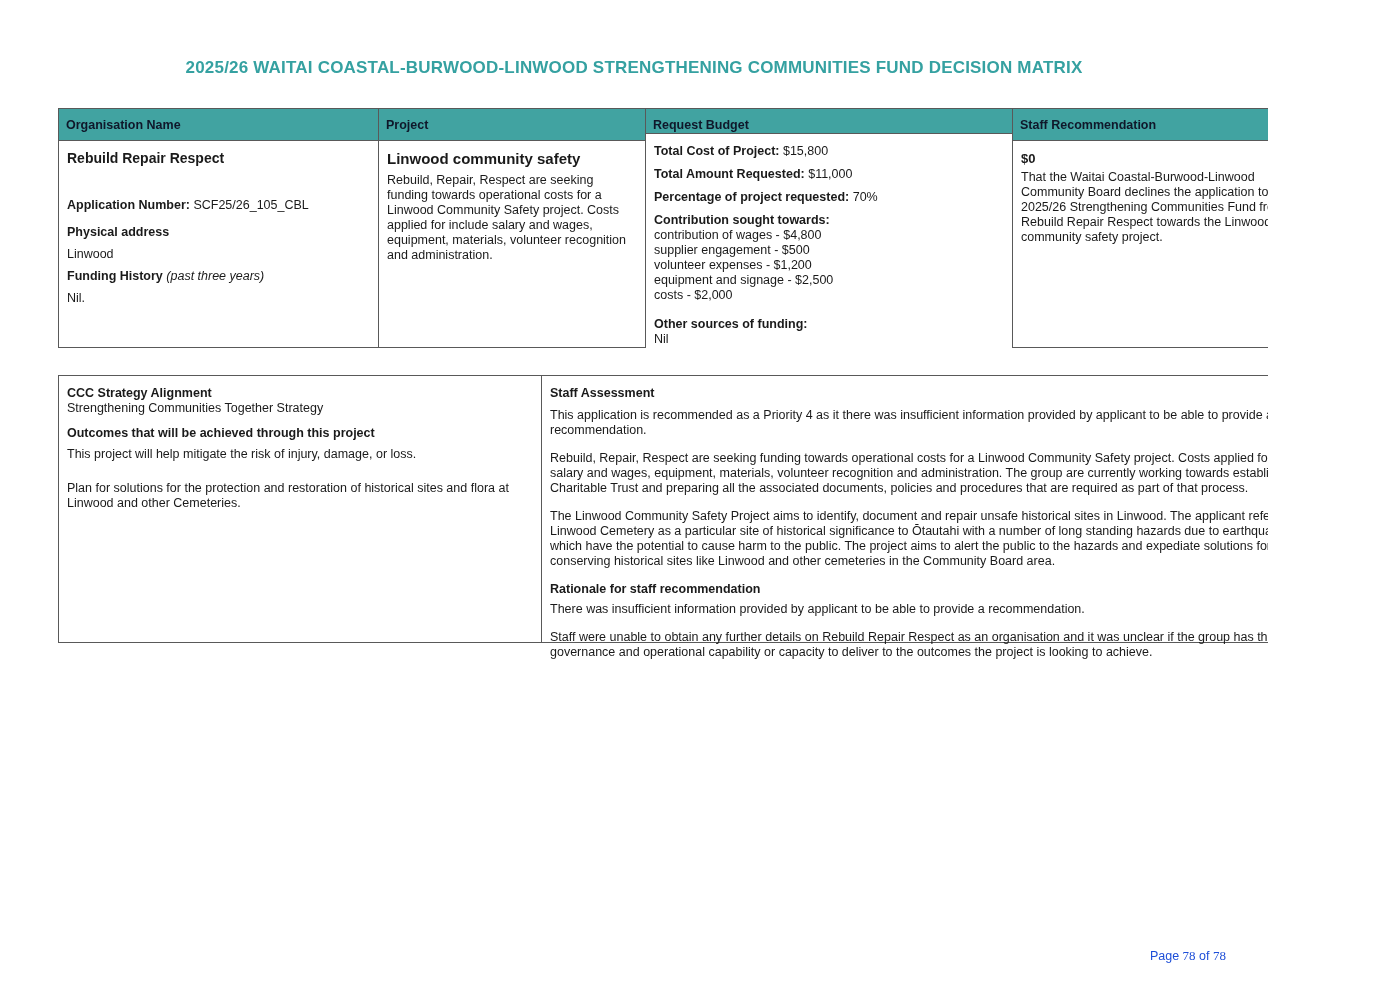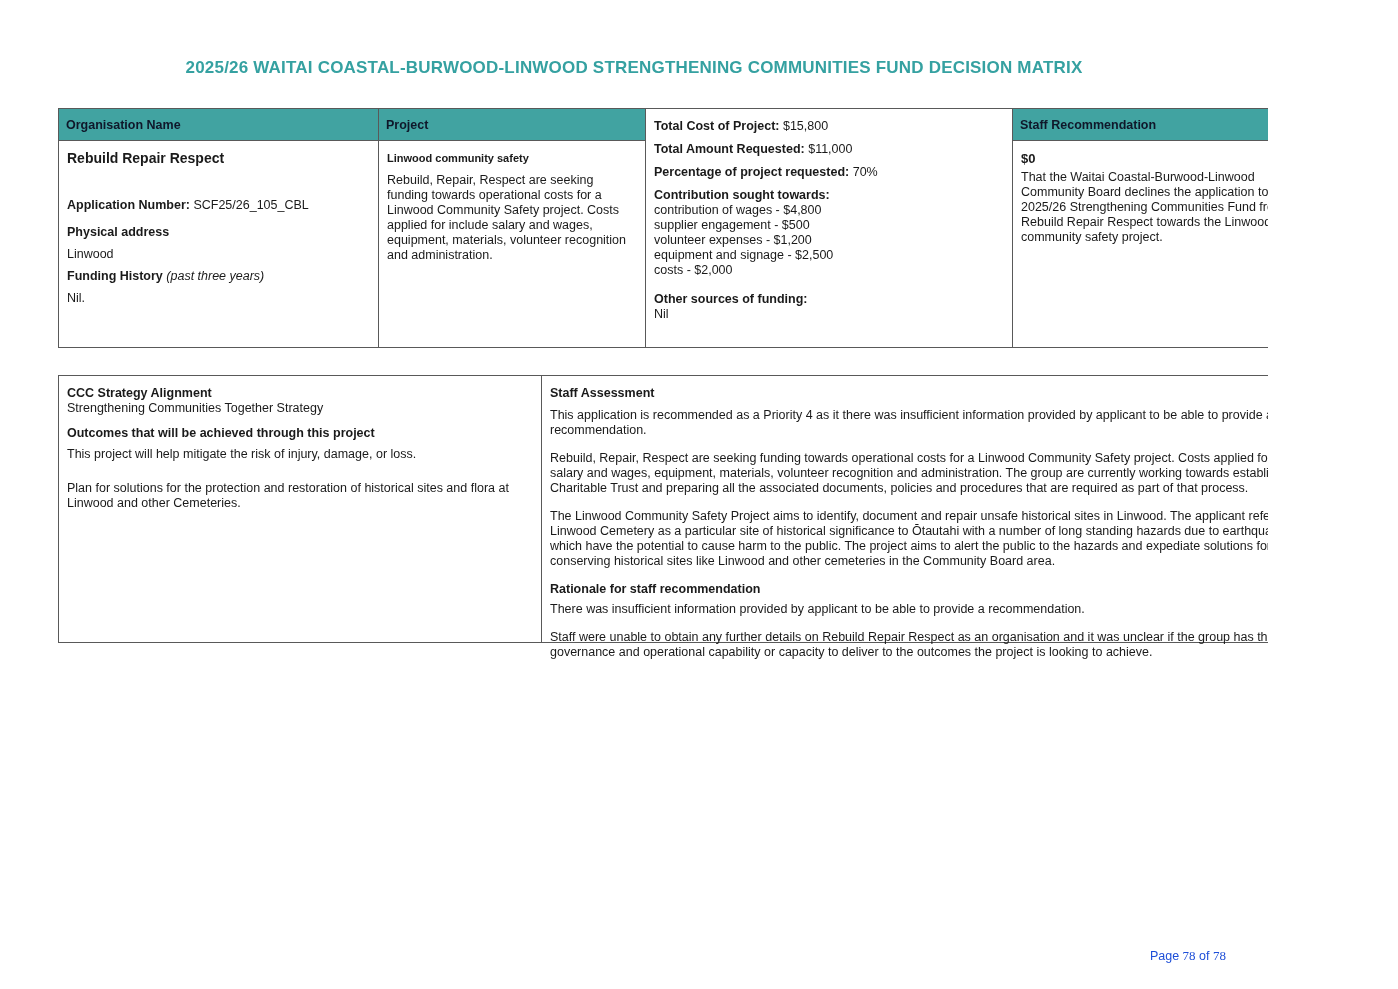--- a/index.html
+++ b/index.html
@@ -49,21 +49,21 @@
   }
   .td { flex: 1; padding: 10px 8px 8px 8px; background: #ffffff; }
   .col-pri { background: #d9d9d9; align-items: center; padding-top: 5px; }
   .pri-head { font-weight: bold; font-size: 13px; color: #be185d; }
   .pri-val  { font-weight: bold; font-size: 14px; margin-top: 20px; color: #000; }
   .bold { font-weight: bold; }
   .italic { font-style: italic; }
   .org-name { font-weight: bold; font-size: 14px; margin-bottom: 32px; }
   .line { margin-bottom: 7px; }
   .mb12 { margin-bottom: 12px; }
-  .proj-title { font-weight: bold; font-size: 11px; margin-bottom: 7px; }
+  .proj-title { font-weight: bold; font-size: 15px; margin-bottom: 7px; }
   .budget-line { margin-bottom: 8px; }
   .contrib-line { margin-bottom: 0; }
   .other-src { margin-top: 14px; }
   .staff-amount { font-weight: bold; font-size: 13px; margin-bottom: 4px; }
   
   .assessment {
     position: absolute;
     left: 58px; top: 375px;
     width: 1302px; height: 268px;
     display: flex;
@@ -118,20 +118,21 @@
 
     <div class="col col-proj">
       <div class="th">Project</div>
       <div class="td">
         <div class="proj-title">Linwood community safety</div>
         <div>Rebuild, Repair, Respect are seeking funding towards operational costs for a Linwood Community Safety project. Costs applied for include salary and wages, equipment, materials, volunteer recognition and administration.</div>
       </div>
     </div>
 
     <div class="col col-budget">
+      <div class="th">Request Budget</div>
       <div class="td">
         <div class="budget-line">
           <span class="bold">Total Cost of Project:</span>
           <span>$15,800</span>
         </div>
         <div class="budget-line">
           <span class="bold">Total Amount Requested:</span>
           <span>$11,000</span>
         </div>
         <div class="budget-line">

